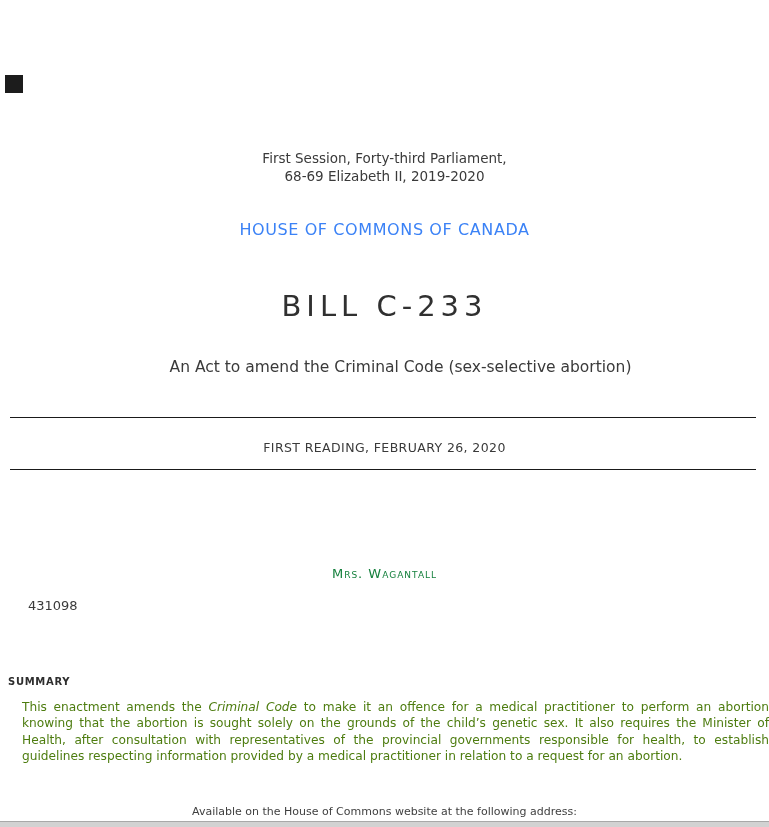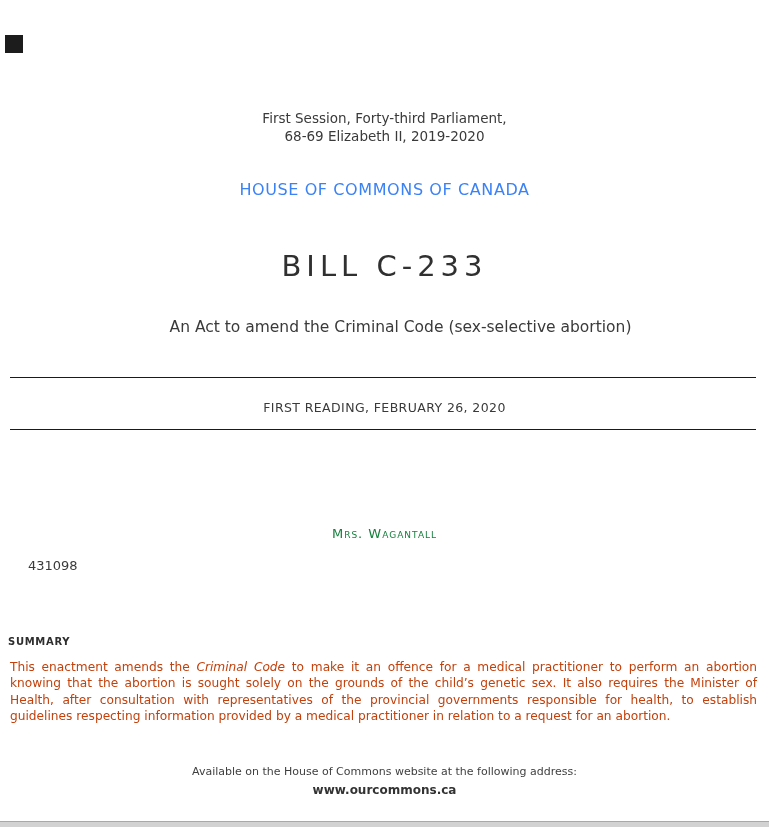--- a/index.html
+++ b/index.html
@@ -9,21 +9,21 @@
   }
   .page {
     position: relative;
     width: 769px;
     height: 827px;
     background: #ffffff;
     overflow: hidden;
     font-family: "DejaVu Sans", "Liberation Sans", sans-serif;
     color: #3a3a3a;
   }
-  .abs { position: absolute; }
+  .abs { position: absolute; margin-top: 40px; }
   .centered {
     left: 0;
     width: 769px;
     text-align: center;
   }
   .dark-square {
     left: 5px;
     top: 35px;
     width: 18px;
     height: 18px;
@@ -83,26 +83,26 @@
   .summary-heading {
     top: 636px;
     left: 8px;
     font-size: 10px;
     font-weight: bold;
     letter-spacing: 0.7px;
     color: #2e2e2e;
   }
   .summary-paragraph {
     top: 659px;
-    left: 10px;
+    left: 22px;
     width: 747px;
     font-size: 12.2px;
     line-height: 16.4px;
     text-align: justify;
-    color: #c2410c;
+    color: #4d7c0f;
   }
   .summary-paragraph .italic { font-style: italic; }
   .availability {
     top: 765px;
     font-size: 11px;
     color: #3f3f3f;
   }
   .website {
     top: 783px;
     font-size: 12px;

